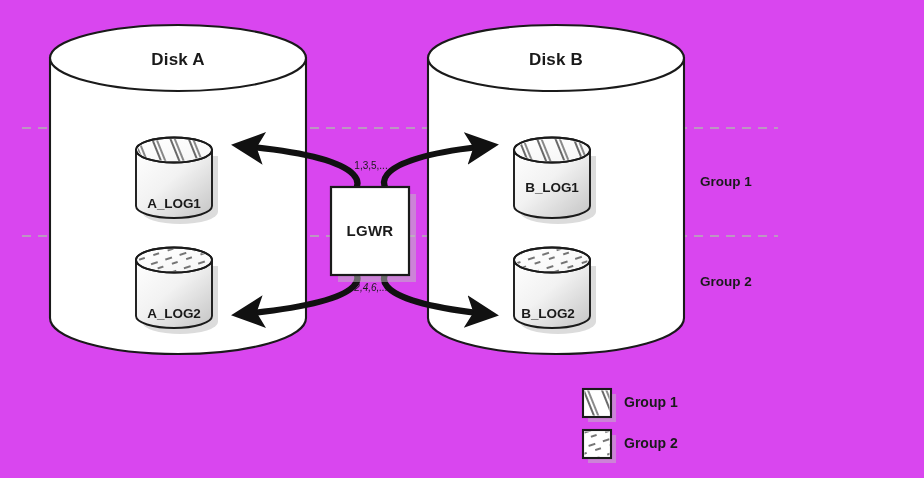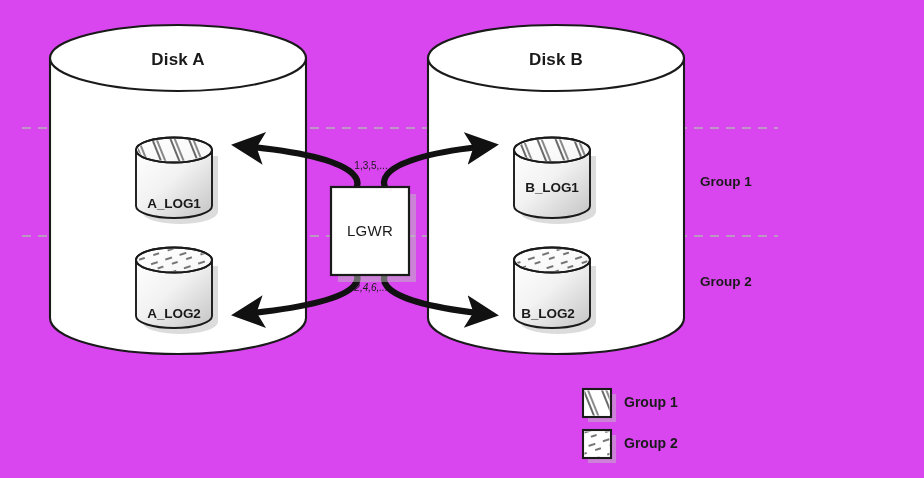--- a/index.html
+++ b/index.html
@@ -37,21 +37,21 @@
     letter-spacing: 0.2px;
   }
   .lbl-log {
     font-size: 13.5px;
     font-weight: bold;
     letter-spacing: -0.1px;
     margin-top: 20px;
   }
   .lbl-lgwr {
     font-size: 15px;
-    font-weight: normal;
+    font-weight: bold;
     letter-spacing: 0.3px;
   }
   .lbl-seq {
     font-size: 10px;
     font-weight: normal;
     color: #1a1a1a;
   }
   .lbl-group {
     font-size: 13.5px;
     font-weight: bold;

